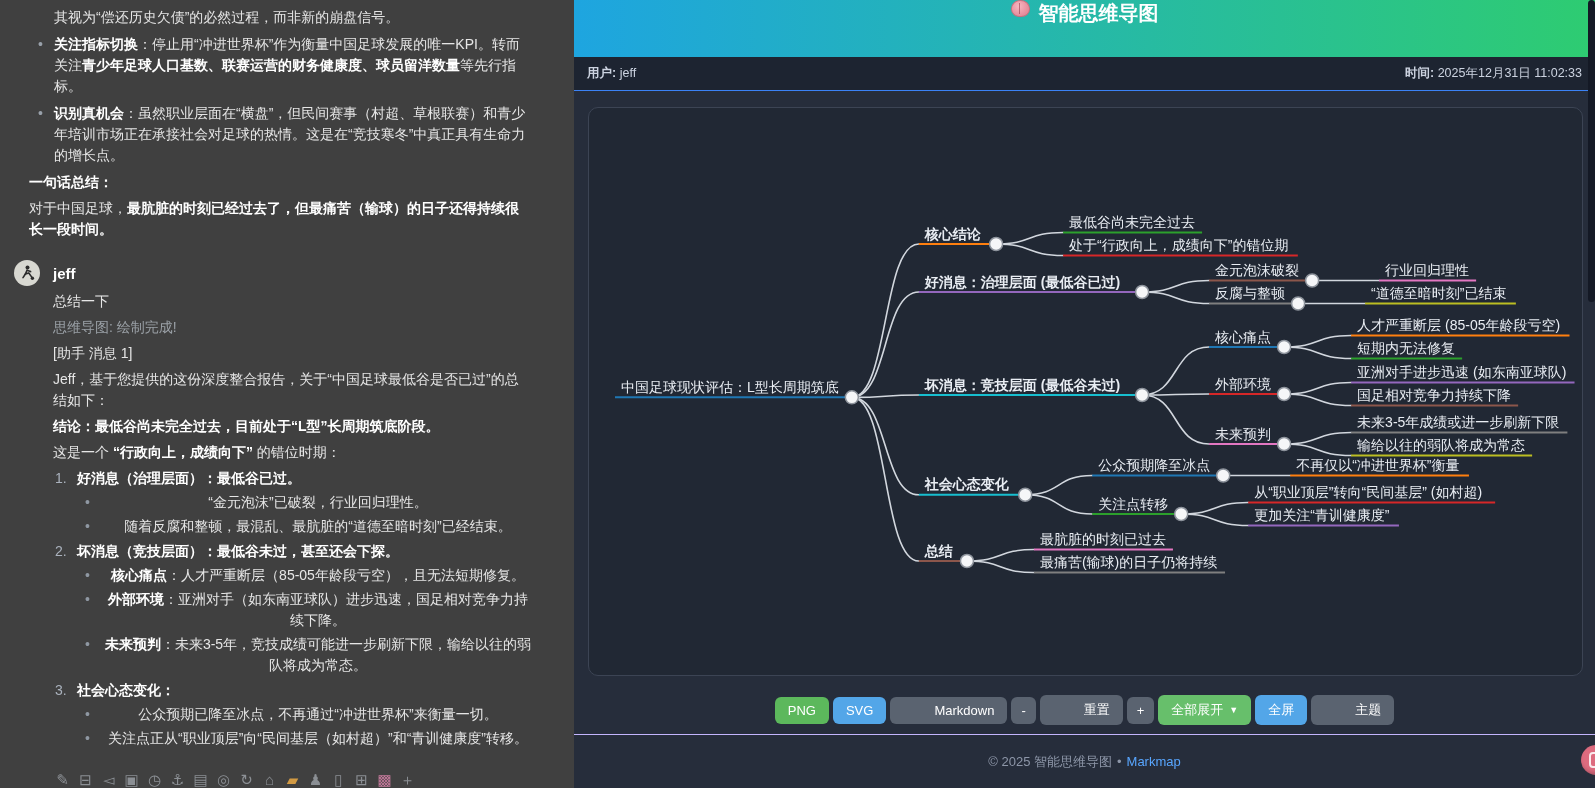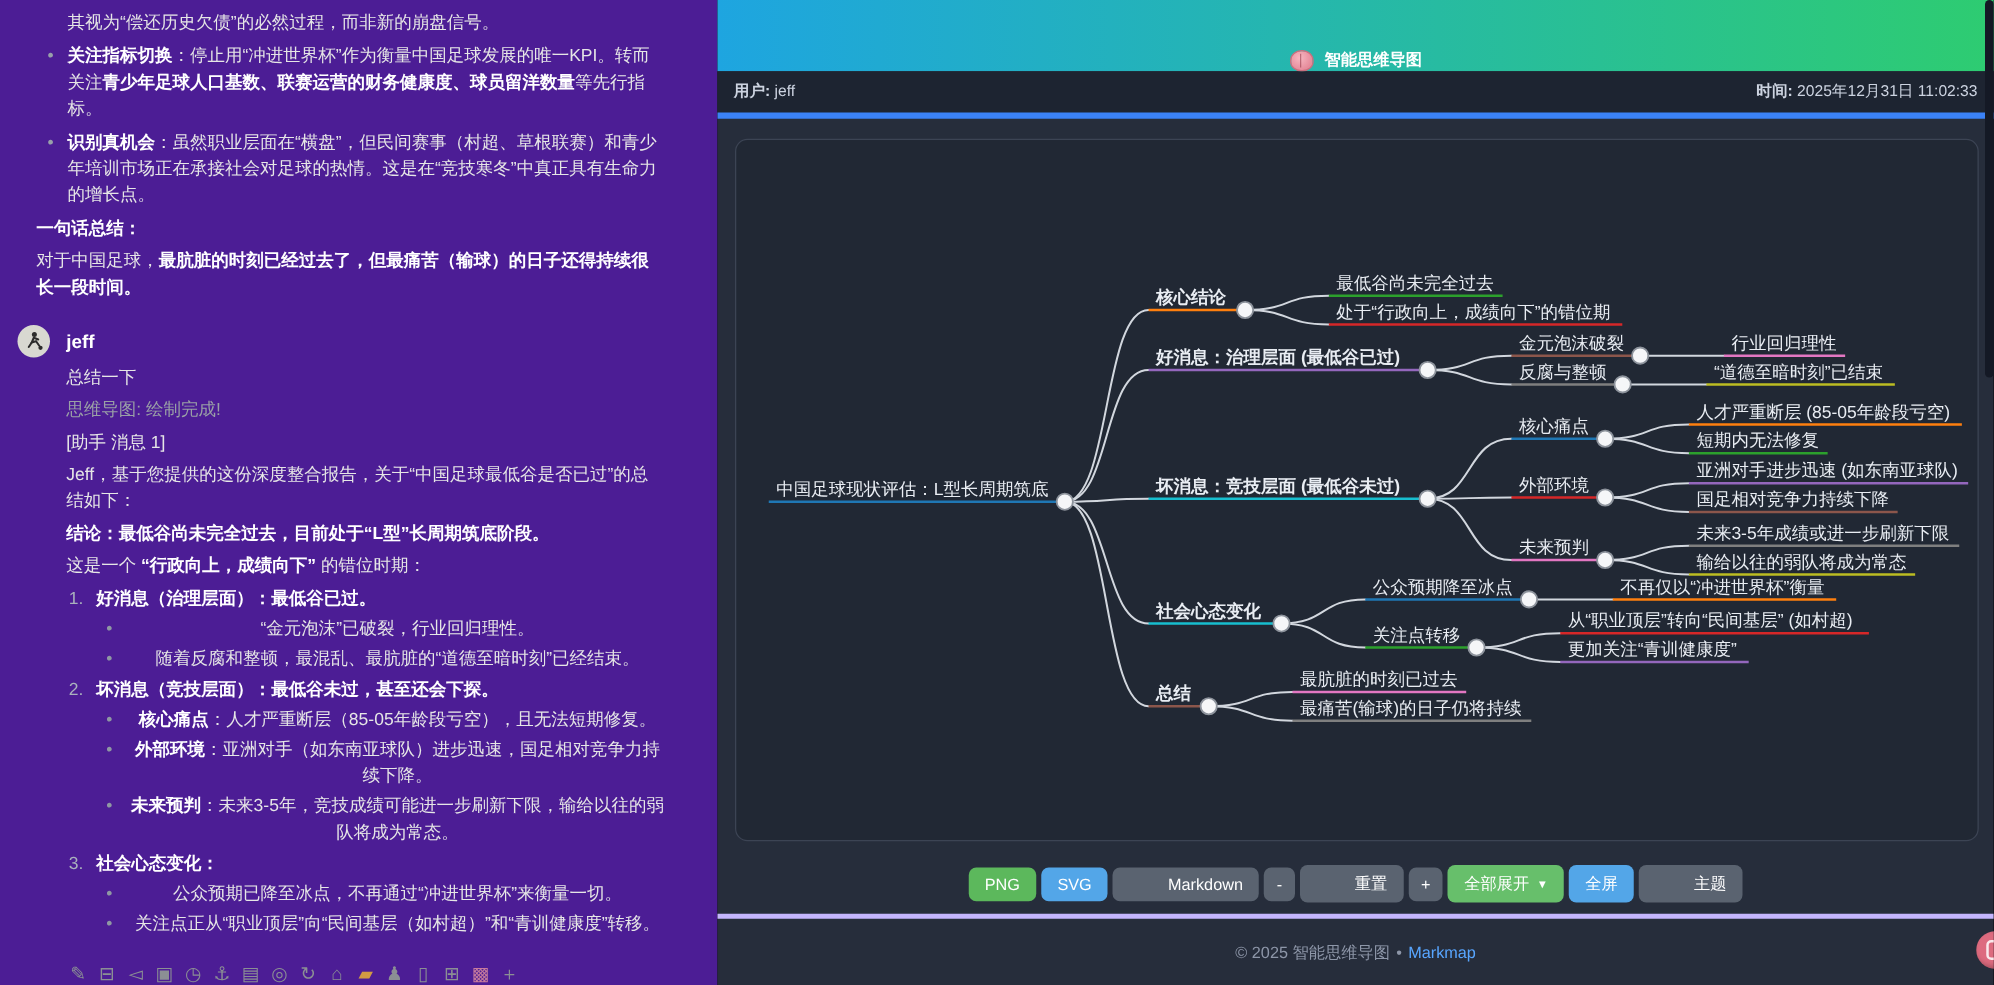--- a/index.html
+++ b/index.html
@@ -1,20 +1,20 @@
 <!DOCTYPE html>
 <html><head>
 <meta charset="utf-8">
 <style>
   html,body{margin:0;padding:0;background:#000;}
   body{width:1595px;height:788px;overflow:hidden;font-family:"Liberation Sans","DejaVu Sans",sans-serif;}
   .app{display:flex;width:1595px;height:788px;position:relative;}
 
   
-  .chat-panel{width:574px;height:788px;background:#4c1d95;color:#e6e6e6;font-size:14px;line-height:21px;overflow:hidden;position:relative;}
+  .chat-panel{width:574px;height:788px;background:#404040;color:#e6e6e6;font-size:14px;line-height:21px;overflow:hidden;position:relative;}
   .chat-inner{padding:1px 42px 0 29px;}
   b,.b{font-weight:bold;color:#fff;}
   .msg-p{margin:5px 0;}
   .muted{color:#9aa0a6;}
   .cul{margin:4px 0;}
   .cul-item{position:relative;padding-left:25px;margin:6px 0;}
   .cul-item::before{content:"•";position:absolute;left:9px;color:#98a0aa;}
   .cul-item.nodot::before{content:"";}
   .msg-head{display:flex;align-items:center;gap:13px;margin:20px 0 3px -15px;}
   .msg-name{font-weight:bold;color:#fff;font-size:15px;}
@@ -26,37 +26,37 @@
   .oitem .head{position:relative;padding-left:18px;}
   .onum{position:absolute;left:-4px;color:#aab2bd;}
   .osub{margin-left:12px;padding-left:33px;text-align:center;}
   .osub-item{position:relative;margin:3px 0;}
   .osub-item::before{content:"•";position:absolute;left:-19px;color:#8f98a3;}
   .icon-row{position:absolute;left:55px;top:772px;display:flex;gap:8px;color:#8b8f94;font-size:15px;line-height:15px;}
   .icon-row span{width:15px;text-align:center;}
 
   
   .map-panel{flex:1;height:788px;background:#262d3b;display:flex;flex-direction:column;position:relative;color:#ccd3e0;}
-  .map-header{height:57px;flex:0 0 57px;background:linear-gradient(90deg,#1ea5e0,#2ecc71);display:flex;align-items:flex-end;justify-content:center;gap:9px;color:#fff;font-size:13px;font-weight:bold;}
+  .map-header{height:57px;flex:0 0 57px;background:linear-gradient(90deg,#1ea5e0,#2ecc71);display:flex;align-items:flex-start;justify-content:center;gap:9px;color:#fff;font-size:20px;font-weight:bold;}
   .brain-icon{width:17px;height:15px;border-radius:50% 50% 46% 46%;background:radial-gradient(circle at 40% 35%,#f7b7c1,#e68b9b 70%);border:1px solid #c9707f;display:inline-block;position:relative;}
   .brain-icon::after{content:"";position:absolute;left:7px;top:2px;bottom:2px;width:1px;background:rgba(150,60,75,.6);}
-  .info-bar{height:33px;flex:0 0 33px;background:#1d2431;border-bottom:5px solid #3b82f6;display:flex;align-items:center;justify-content:space-between;padding:0 13px;font-size:12.5px;}
+  .info-bar{height:33px;flex:0 0 33px;background:#1d2431;border-bottom:1px solid #3b82f6;display:flex;align-items:center;justify-content:space-between;padding:0 13px;font-size:12.5px;}
   .info-bar .lbl{font-weight:bold;}
   .map-main{flex:1;padding:16px 14px 12px;}
   .map-container{width:100%;height:100%;border:1px solid #3c4454;border-radius:10px;background:#212834;position:relative;overflow:hidden;}
   #mindmap-svg{position:absolute;left:0;top:0;}
   .toolbar{height:48px;flex:0 0 48px;display:flex;align-items:center;justify-content:center;gap:4px;}
   .btn{border:none;border-radius:6px;color:#fff;font-size:13px;padding:6px 13px;font-family:inherit;cursor:pointer;display:flex;align-items:center;gap:6px;}
   .btn.gray{background:#5a6370;padding-left:44px;}
   .btn.green{background:#5cb85c;}
   .btn.green2{background:#67bf6b;}
   .btn.blue{background:#53a6e8;}
   .btn.narrow{padding:6px 10px;}
   .caret{font-size:9px;}
-  .map-footer{height:53px;flex:0 0 53px;border-top:4px solid #c4b5fd;display:flex;align-items:center;justify-content:center;gap:5px;color:#8d96a8;font-size:13px;}
+  .map-footer{height:53px;flex:0 0 53px;border-top:1px solid #c4b5fd;display:flex;align-items:center;justify-content:center;gap:5px;color:#8d96a8;font-size:13px;}
   .map-footer a{color:#58a6ff;text-decoration:none;}
   .fab{position:absolute;left:1581px;top:745px;width:30px;height:30px;border-radius:50%;background:#dd6b7f;box-shadow:inset -2px -2px 4px rgba(0,0,0,.25);}
   .fab::after{content:"";position:absolute;left:8px;top:7px;width:9px;height:12px;border:2px solid rgba(255,255,255,.85);border-radius:4px;}
   .scroll-thumb{position:absolute;right:0;top:0;width:7px;height:302px;background:#141925;border-radius:4px;}
 </style>
 </head>
 <body>
 
 <div class="app">
 

